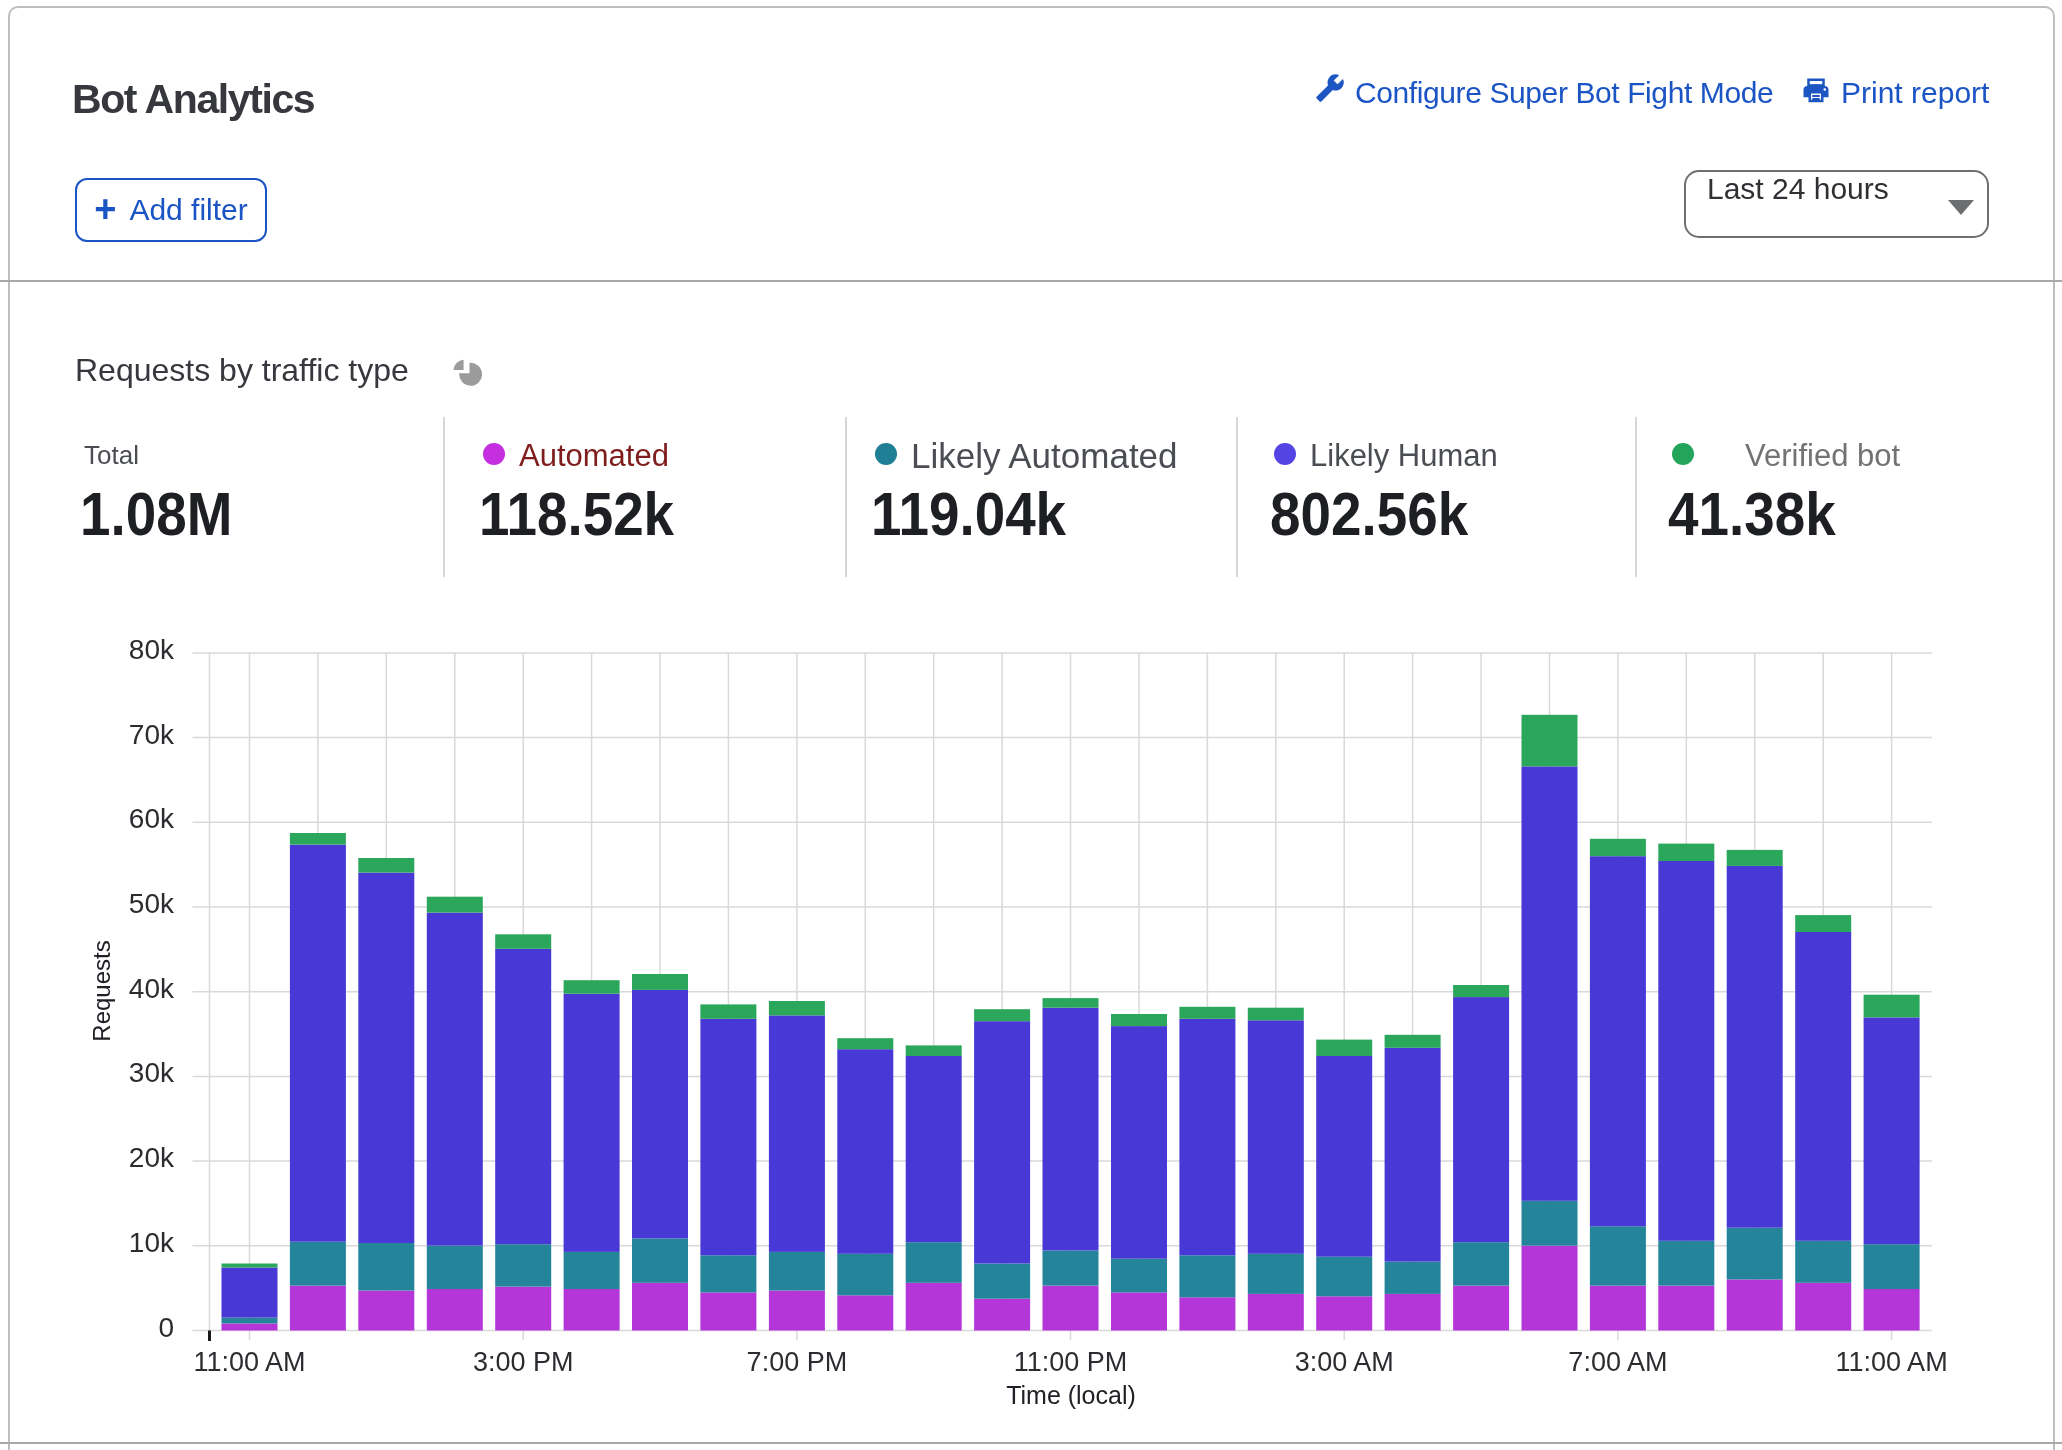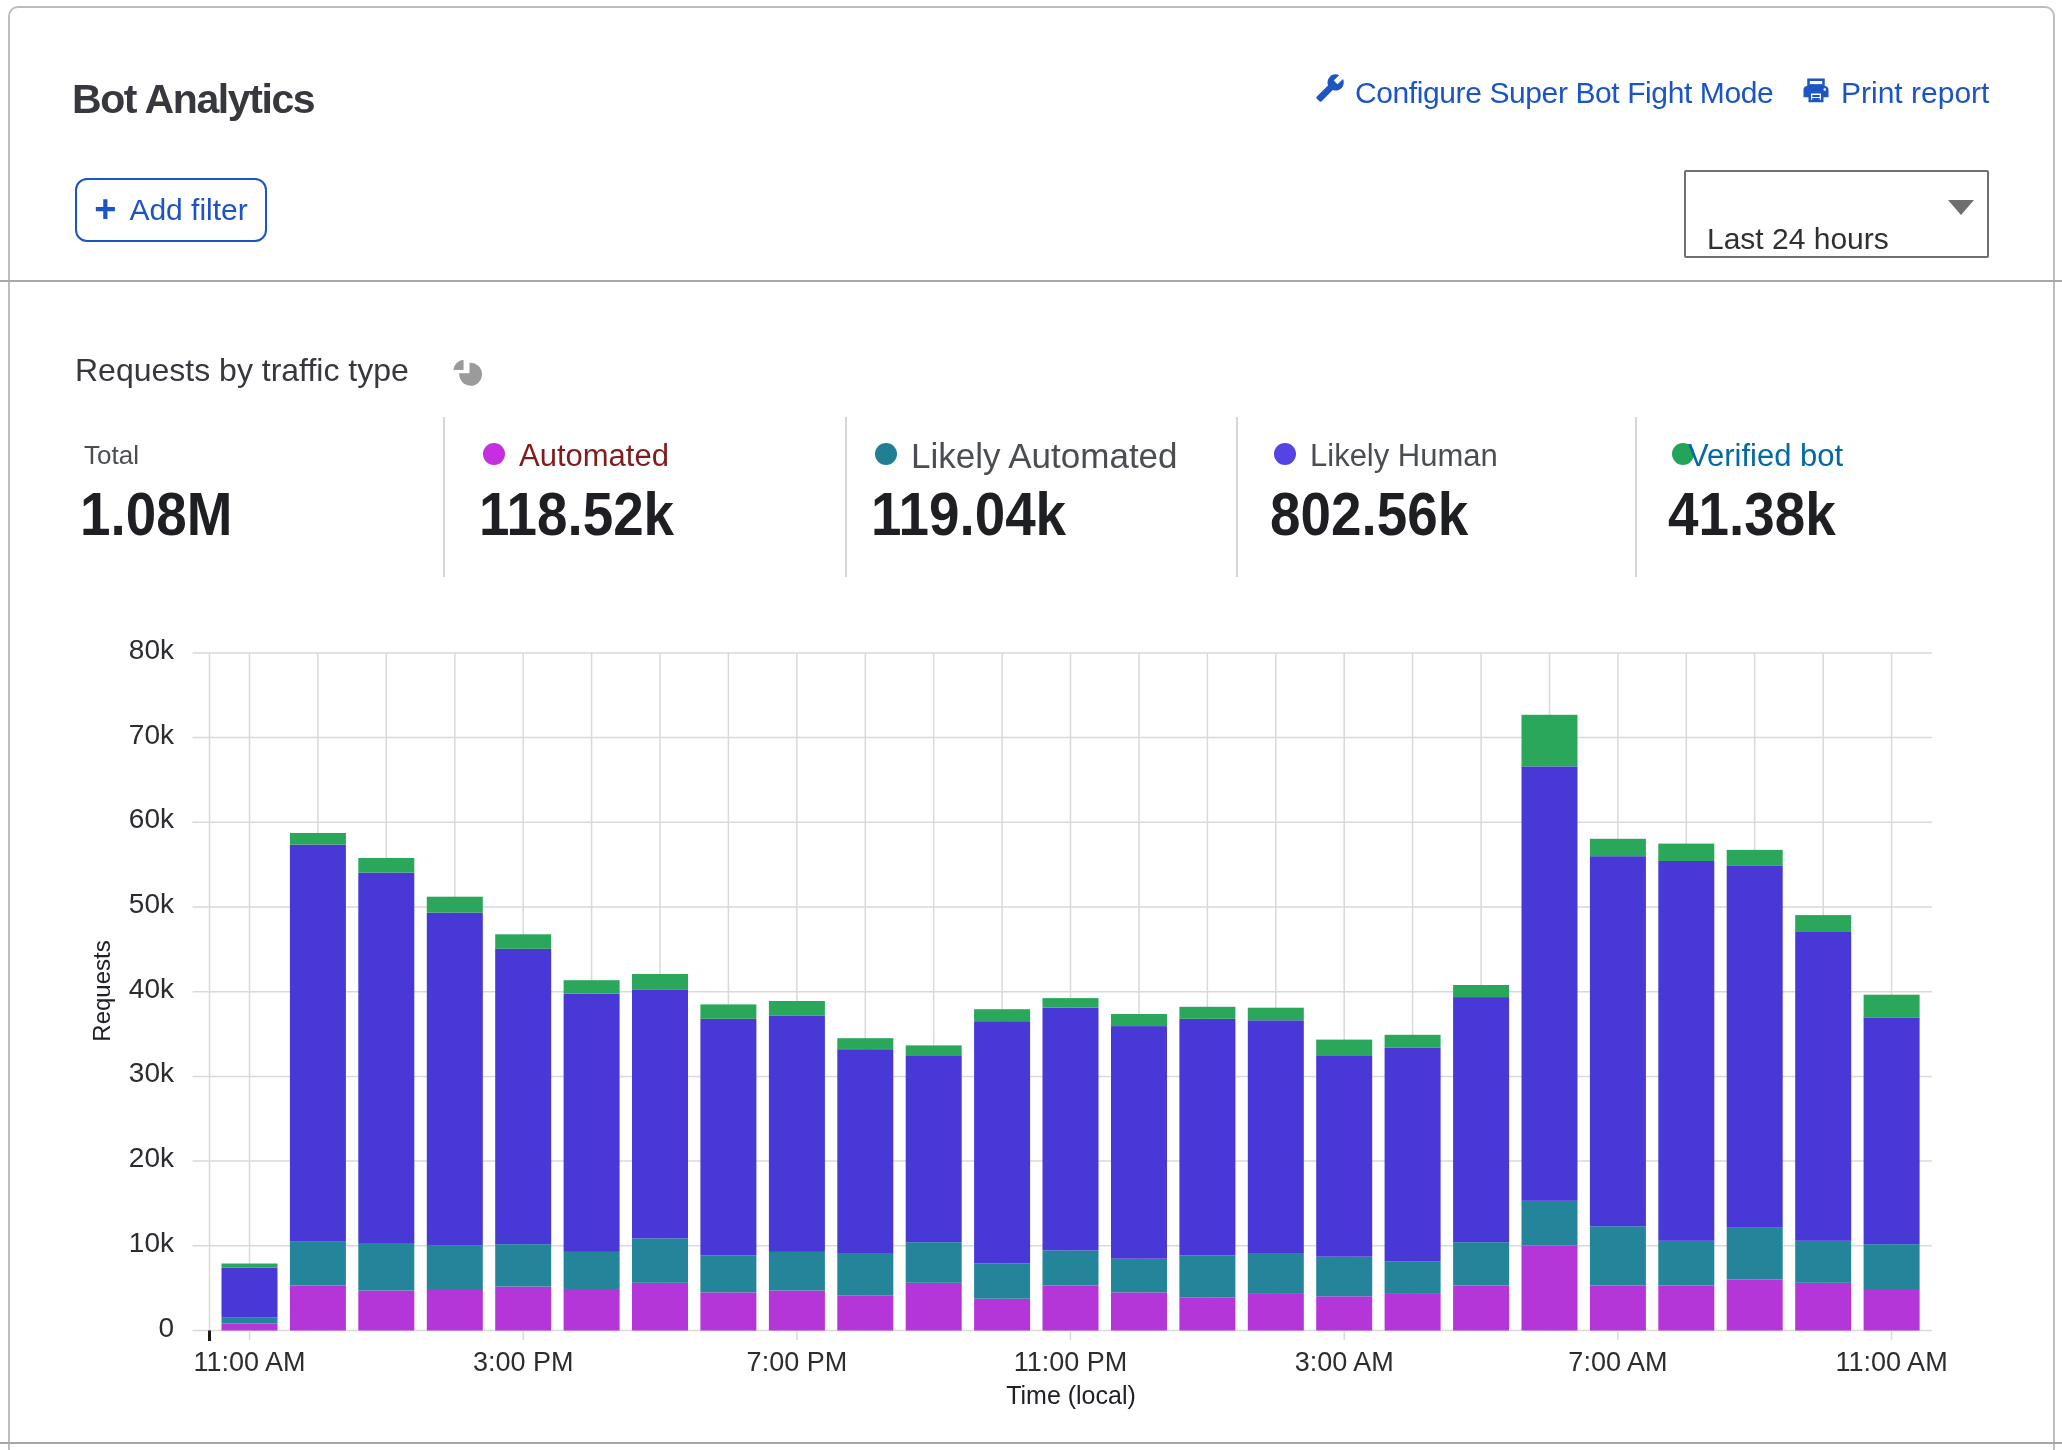--- a/index.html
+++ b/index.html
@@ -27,21 +27,21 @@
     <rect x="9" y="15.2" width="6" height="1.6" fill="#1d55c2"></rect>
     <rect x="9" y="17.6" width="6" height="1.6" fill="#1d55c2"></rect>
   </svg>
   <div class="abs" style="left:1841px;top:78px;font-size:30px;line-height:30px;color:#1b54c4">Print report</div>
 
   <div class="abs" style="left:75px;top:178px;width:192px;height:64px;border:2.5px solid #1b54c4;border-radius:12px;box-sizing:border-box;display:flex;align-items:center;justify-content:center;gap:13px">
     <span style="font-size:38px;color:#1b54c4;font-weight:bold;line-height:30px;margin-top:-3px">+</span>
     <span style="font-size:30px;color:#1b54c4">Add filter</span>
   </div>
 
-  <div class="abs" style="left:1684px;top:170px;width:305px;height:88px;border:2px solid #6e6f71;border-radius:2px;box-sizing:border-box;display:flex;align-items:flex-end">
+  <div class="abs" style="left:1684px;top:170px;width:305px;height:68px;border:2px solid #6e6f71;border-radius:15px;box-sizing:border-box;display:flex;align-items:flex-start">
     <span style="font-size:30px;color:#2f3033;margin-left:21px">Last 24 hours</span>
     <span style="position:absolute;right:13px;top:28px;width:0;height:0;border-left:13px solid transparent;border-right:13px solid transparent;border-top:15px solid #6d6e70"></span>
   </div>
 
   <div class="abs" style="left:0;top:280px;width:2062px;height:2px;background:#a8a8a8"></div>
 
   <div class="abs" style="left:75px;top:354px;font-size:32px;line-height:32px;font-weight:normal;color:#36383d">Requests by traffic type</div>
   <svg width="30" height="30" viewBox="0 0 32 32" style="position:absolute;left:452px;top:357px">
     <path fill="#9b9b9b" d="M13.5 4.1 A 12.2 12.2 0 0 0 2.6 15.0 L 13.5 15.0 Z" transform="translate(-1.2,-1.2)"></path>
     <path fill="#9b9b9b" d="M17.5 5.1 A 12.2 12.2 0 1 1 6.5 16.1 L 17.5 16.1 Z" transform="translate(1.2,1.2)"></path>
@@ -52,21 +52,21 @@
 <span style="position:absolute;left:483px;top:443px;width:22px;height:22px;border-radius:50%;background:#c52fe0"></span>
 <div style="position:absolute;left:519px;top:440px;font-size:31px;line-height:31px;color:#7f1d1d">Automated</div>
 <div style="position:absolute;left:479px;top:483px;font-size:62px;line-height:62px;font-weight:bold;color:#1e1f23;transform:scaleX(0.884);transform-origin:0 0">118.52k</div>
 <span style="position:absolute;left:875px;top:443px;width:22px;height:22px;border-radius:50%;background:#1e7f95"></span>
 <div style="position:absolute;left:911px;top:440px;font-size:35px;line-height:31px;color:#4a4d52">Likely Automated</div>
 <div style="position:absolute;left:871px;top:483px;font-size:62px;line-height:62px;font-weight:bold;color:#1e1f23;transform:scaleX(0.884);transform-origin:0 0">119.04k</div>
 <span style="position:absolute;left:1274px;top:443px;width:22px;height:22px;border-radius:50%;background:#5444e4"></span>
 <div style="position:absolute;left:1310px;top:440px;font-size:31px;line-height:31px;color:#4a4d52">Likely Human</div>
 <div style="position:absolute;left:1270px;top:483px;font-size:62px;line-height:62px;font-weight:bold;color:#1e1f23;transform:scaleX(0.884);transform-origin:0 0">802.56k</div>
 <span style="position:absolute;left:1672px;top:443px;width:22px;height:22px;border-radius:50%;background:#23a45b"></span>
-<div style="position:absolute;left:1688px;top:440px;font-size:31px;line-height:31px;color:#0369a1">Verified bot</div>
+<div style="position:absolute;left:1745px;top:440px;font-size:31px;line-height:31px;color:#737373">Verified bot</div>
 <div style="position:absolute;left:1668px;top:483px;font-size:62px;line-height:62px;font-weight:bold;color:#1e1f23;transform:scaleX(0.884);transform-origin:0 0">41.38k</div>
 <div style="position:absolute;left:443px;top:417px;width:2px;height:160px;background:#d6d6d6"></div>
 <div style="position:absolute;left:845px;top:417px;width:2px;height:160px;background:#d6d6d6"></div>
 <div style="position:absolute;left:1236px;top:417px;width:2px;height:160px;background:#d6d6d6"></div>
 <div style="position:absolute;left:1635px;top:417px;width:2px;height:160px;background:#d6d6d6"></div>
 
 <svg width="2062" height="1450" viewBox="0 0 2062 1450" style="position:absolute;left:0;top:0">
 <line x1="192.5" y1="1330.5" x2="1932" y2="1330.5" stroke="#d9d9d9" stroke-width="1.5"></line>
 <line x1="192.5" y1="1245.8" x2="1932" y2="1245.8" stroke="#d9d9d9" stroke-width="1.5"></line>
 <line x1="192.5" y1="1161.1" x2="1932" y2="1161.1" stroke="#d9d9d9" stroke-width="1.5"></line>

